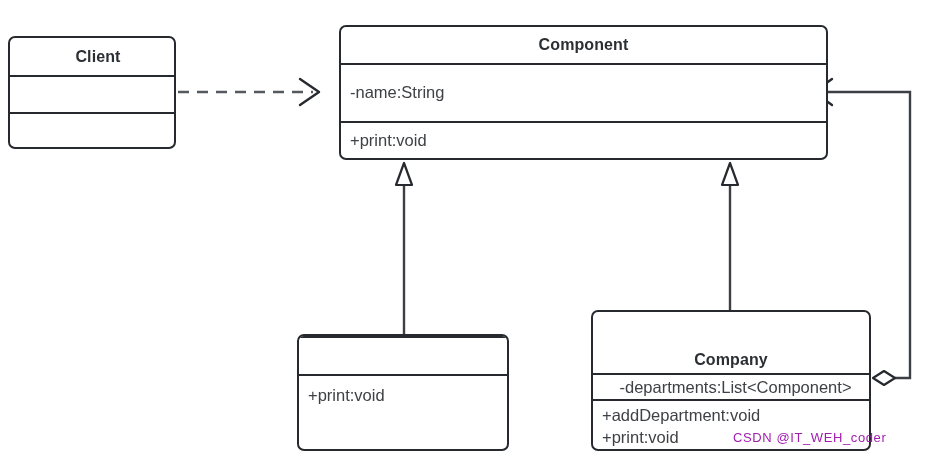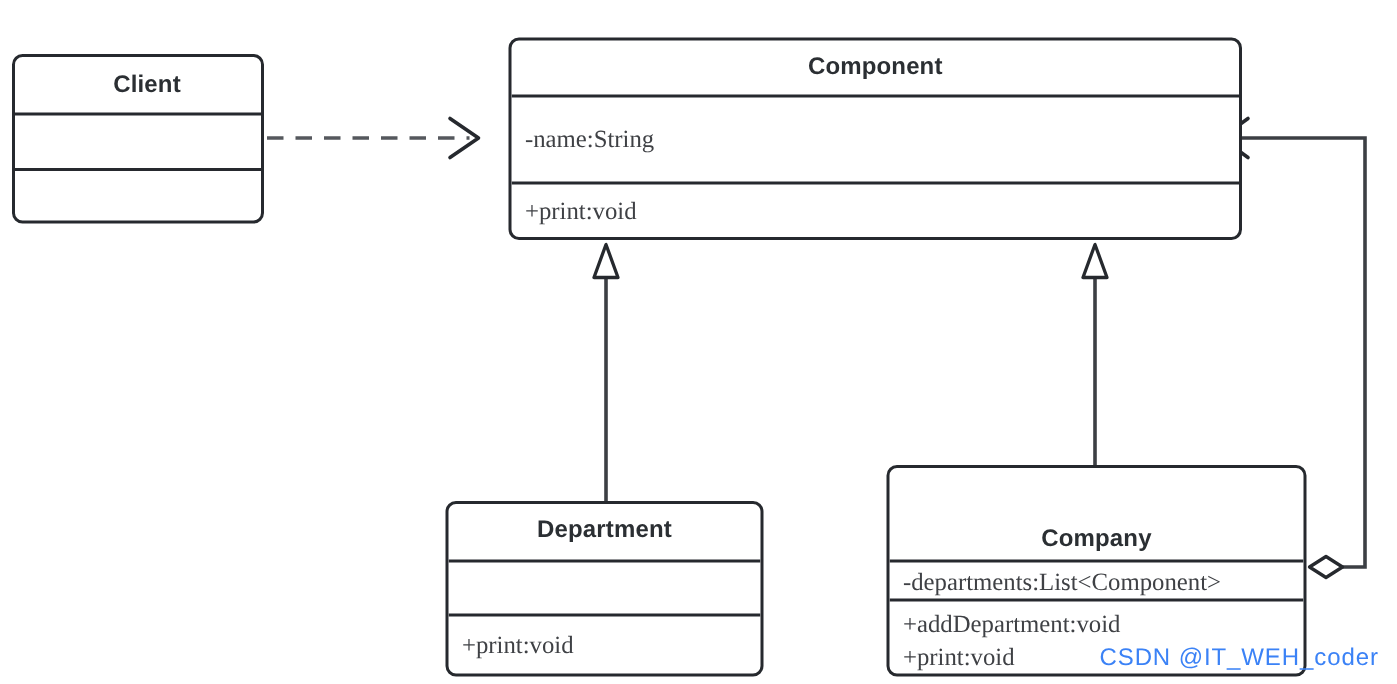--- a/index.html
+++ b/index.html
@@ -29,21 +29,20 @@
   }
   .uml-compartment {
     box-sizing: border-box;
     position: relative;
     display: flex;
     flex-direction: column;
     justify-content: center;
   }
   .uml-compartment.divided {
     border-top: 2.2px solid #26292e;
-    font-family: Liberation Serif, serif;
   }
   .uml-title {
     text-align: center;
     font-weight: bold;
     font-size: 16px;
     color: #2b2f33;
     letter-spacing: 0.1px;
   }
   .uml-member {
     font-size: 16.5px;
@@ -58,22 +57,22 @@
   .edge-svg {
     position: absolute;
     left: 0;
     top: 0;
     width: 931px;
     height: 456px;
     pointer-events: none;
   }
   .watermark {
     position: absolute;
-    font-size: 16px;
-    color: #3b82f6;
+    font-size: 13px;
+    color: #a21caf;
     letter-spacing: 0.6px;
     white-space: nowrap;
   }
 </style>
 </head>
 <body>
 
 <div id="canvas">
 
   <svg class="edge-svg" viewBox="0 0 931 456" xmlns="http://www.w3.org/2000/svg">
@@ -118,34 +117,31 @@
     </div>
     <div class="uml-compartment divided" style="height:60px;">
       <div class="uml-member">-name:String</div>
     </div>
     <div class="uml-compartment divided" style="height:38px;">
       <div class="uml-member">+print:void</div>
     </div>
   </div>
 
   <div class="uml-class" style="left:297px; top:334px; width:212px; height:117px;">
-    <div class="uml-compartment" style="height:38px;">
-      <div class="uml-title">Department</div>
-    </div>
     <div class="uml-compartment divided empty-compartment" style="height:38px;"></div>
     <div class="uml-compartment divided" style="height:41px;">
       <div class="uml-member">+print:void</div>
     </div>
   </div>
 
   <div class="uml-class" style="left:591px; top:310px; width:280px; height:141px;">
     <div class="uml-compartment" style="height:35px;margin-top:34px;">
       <div class="uml-title">Company</div>
     </div>
-    <div class="uml-compartment divided" style="height:33px;">
+    <div class="uml-compartment divided" style="height:33px;text-align:center;">
       <div class="uml-member">-departments:List&lt;Component&gt;</div>
     </div>
     <div class="uml-compartment divided" style="height:54px; justify-content:center; padding-top:4px;">
       <div class="uml-member">+addDepartment:void</div>
       <div class="uml-member">+print:void</div>
     </div>
   </div>
 
   <div class="watermark" style="left:733px; top:430px;">CSDN @IT_WEH_coder</div>
 

